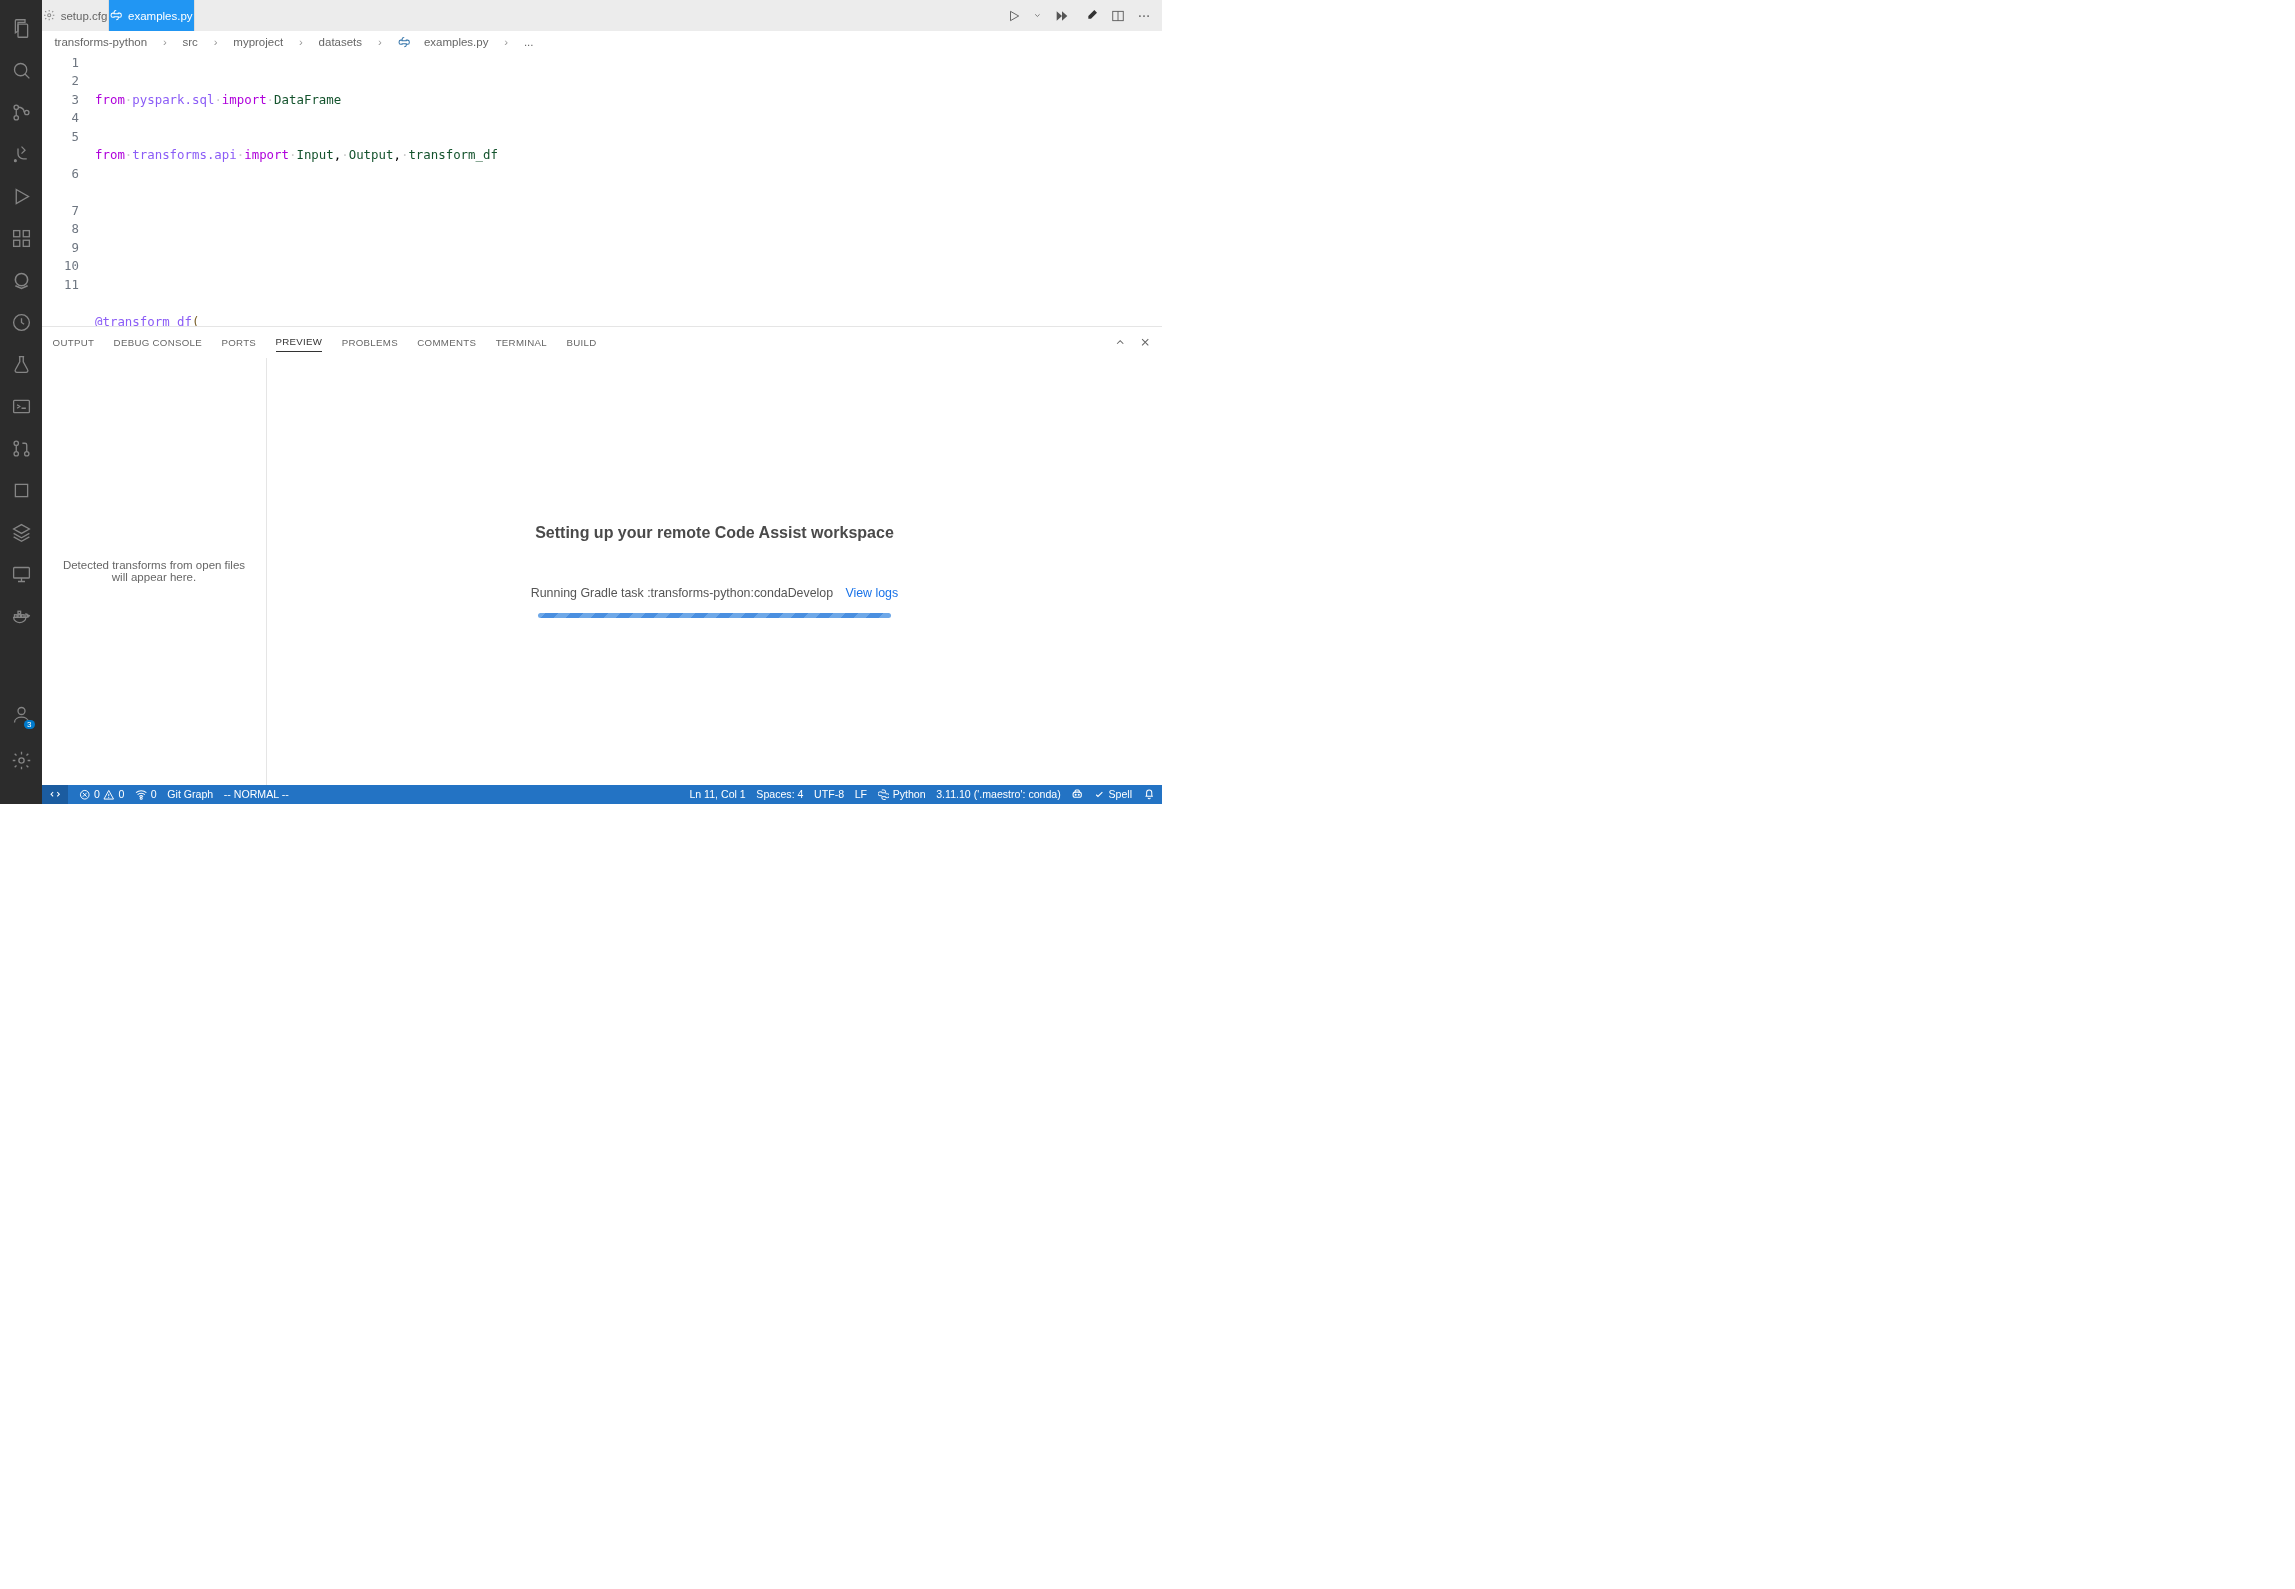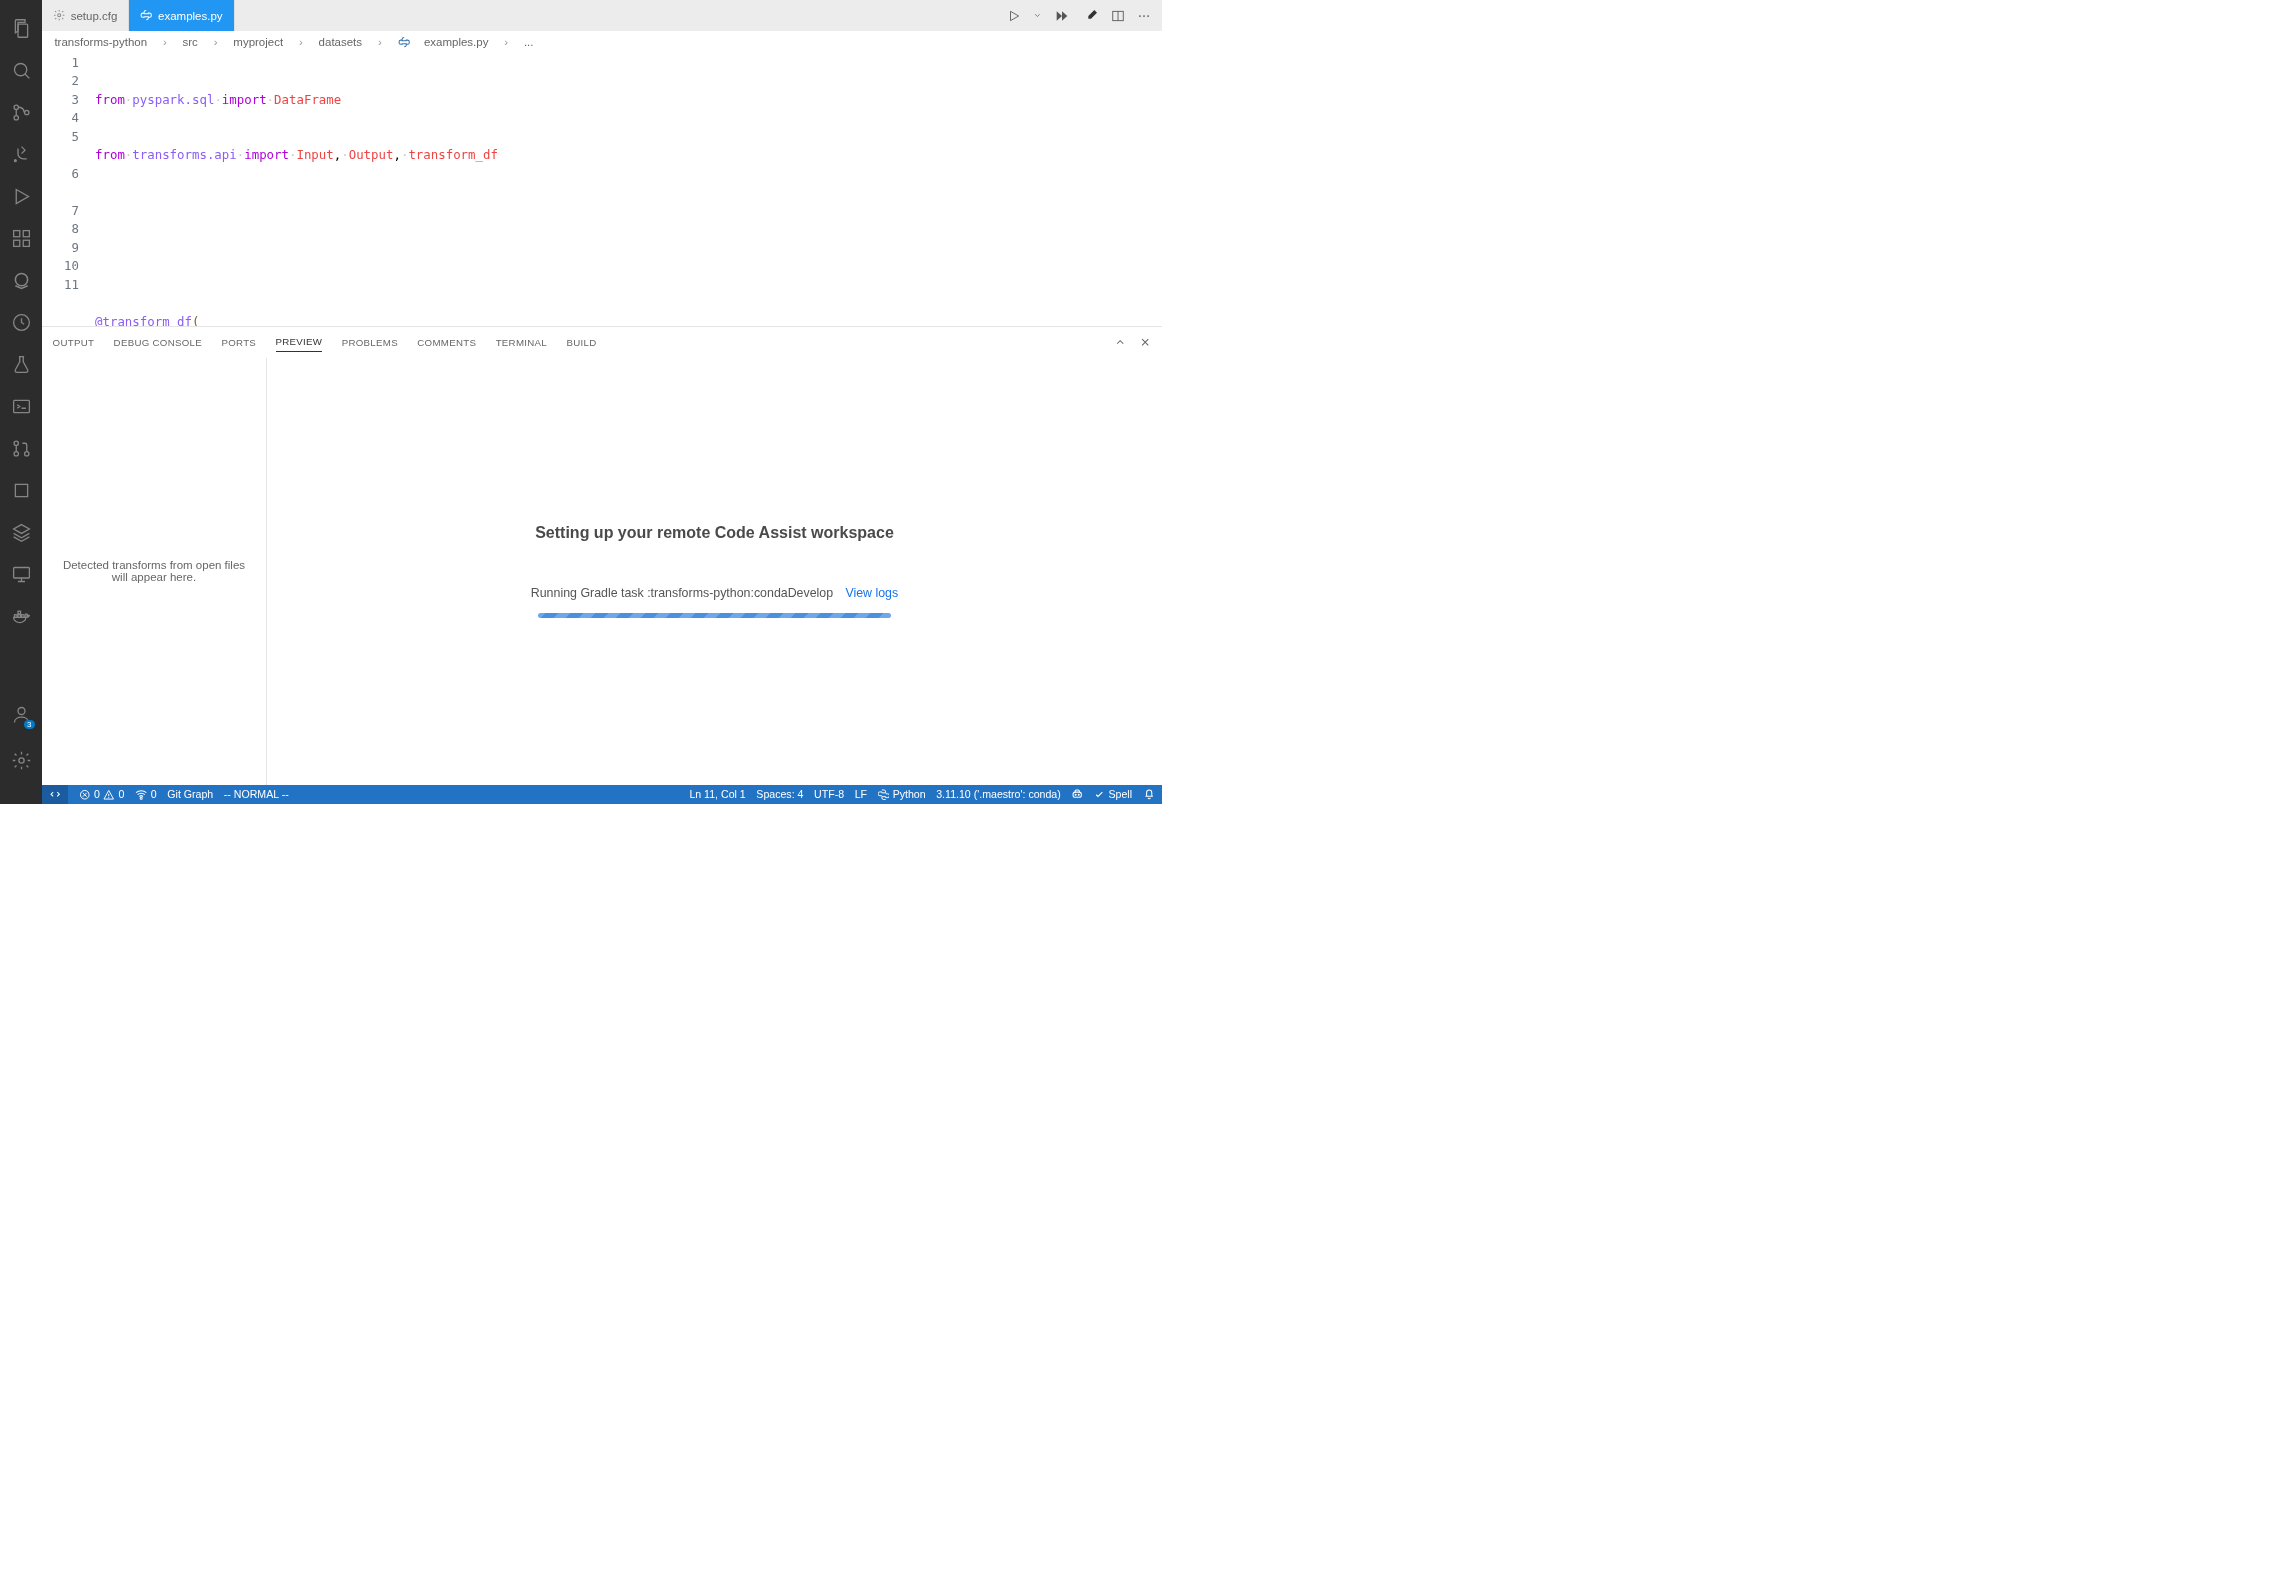--- a/index.html
+++ b/index.html
@@ -55,21 +55,21 @@
 }
 .tab-bar {
   height: 31px;
   background: #ececec;
   display: flex;
   align-items: stretch;
 }
 .tab {
   display: flex;
   align-items: center;
-  padding: 0 11px;
+  padding: 0 1px;
   gap: 5.3px;
   font-size: 11.5px;
   color: #666;
   border-right: 0.9px solid #ddd;
   cursor: pointer;
 }
 .tab.active {
   background: #2196f3;
   color: #fff;
 }
@@ -115,21 +115,21 @@
 .code {
   flex: 1;
   white-space: pre;
   padding-top: 3.5px;
   position: relative;
 }
 .code-line { height: 18.5px; position: relative; }
 .dots { color: #ccc; }
 .kw2 { color: #af00db; }
 .fn { color: #795e26; }
-.cls { color: #ef4444; }
+.cls { color: #14532d; }
 .dec { color: #8b5cf6; }
 .pn { color: #000; }
 .nm { color: #8b5cf6; }
 .panel {
   height: 459px;
   border-top: 0.9px solid #e5e5e5;
   display: flex;
   flex-direction: column;
   background: #fff;
 }

